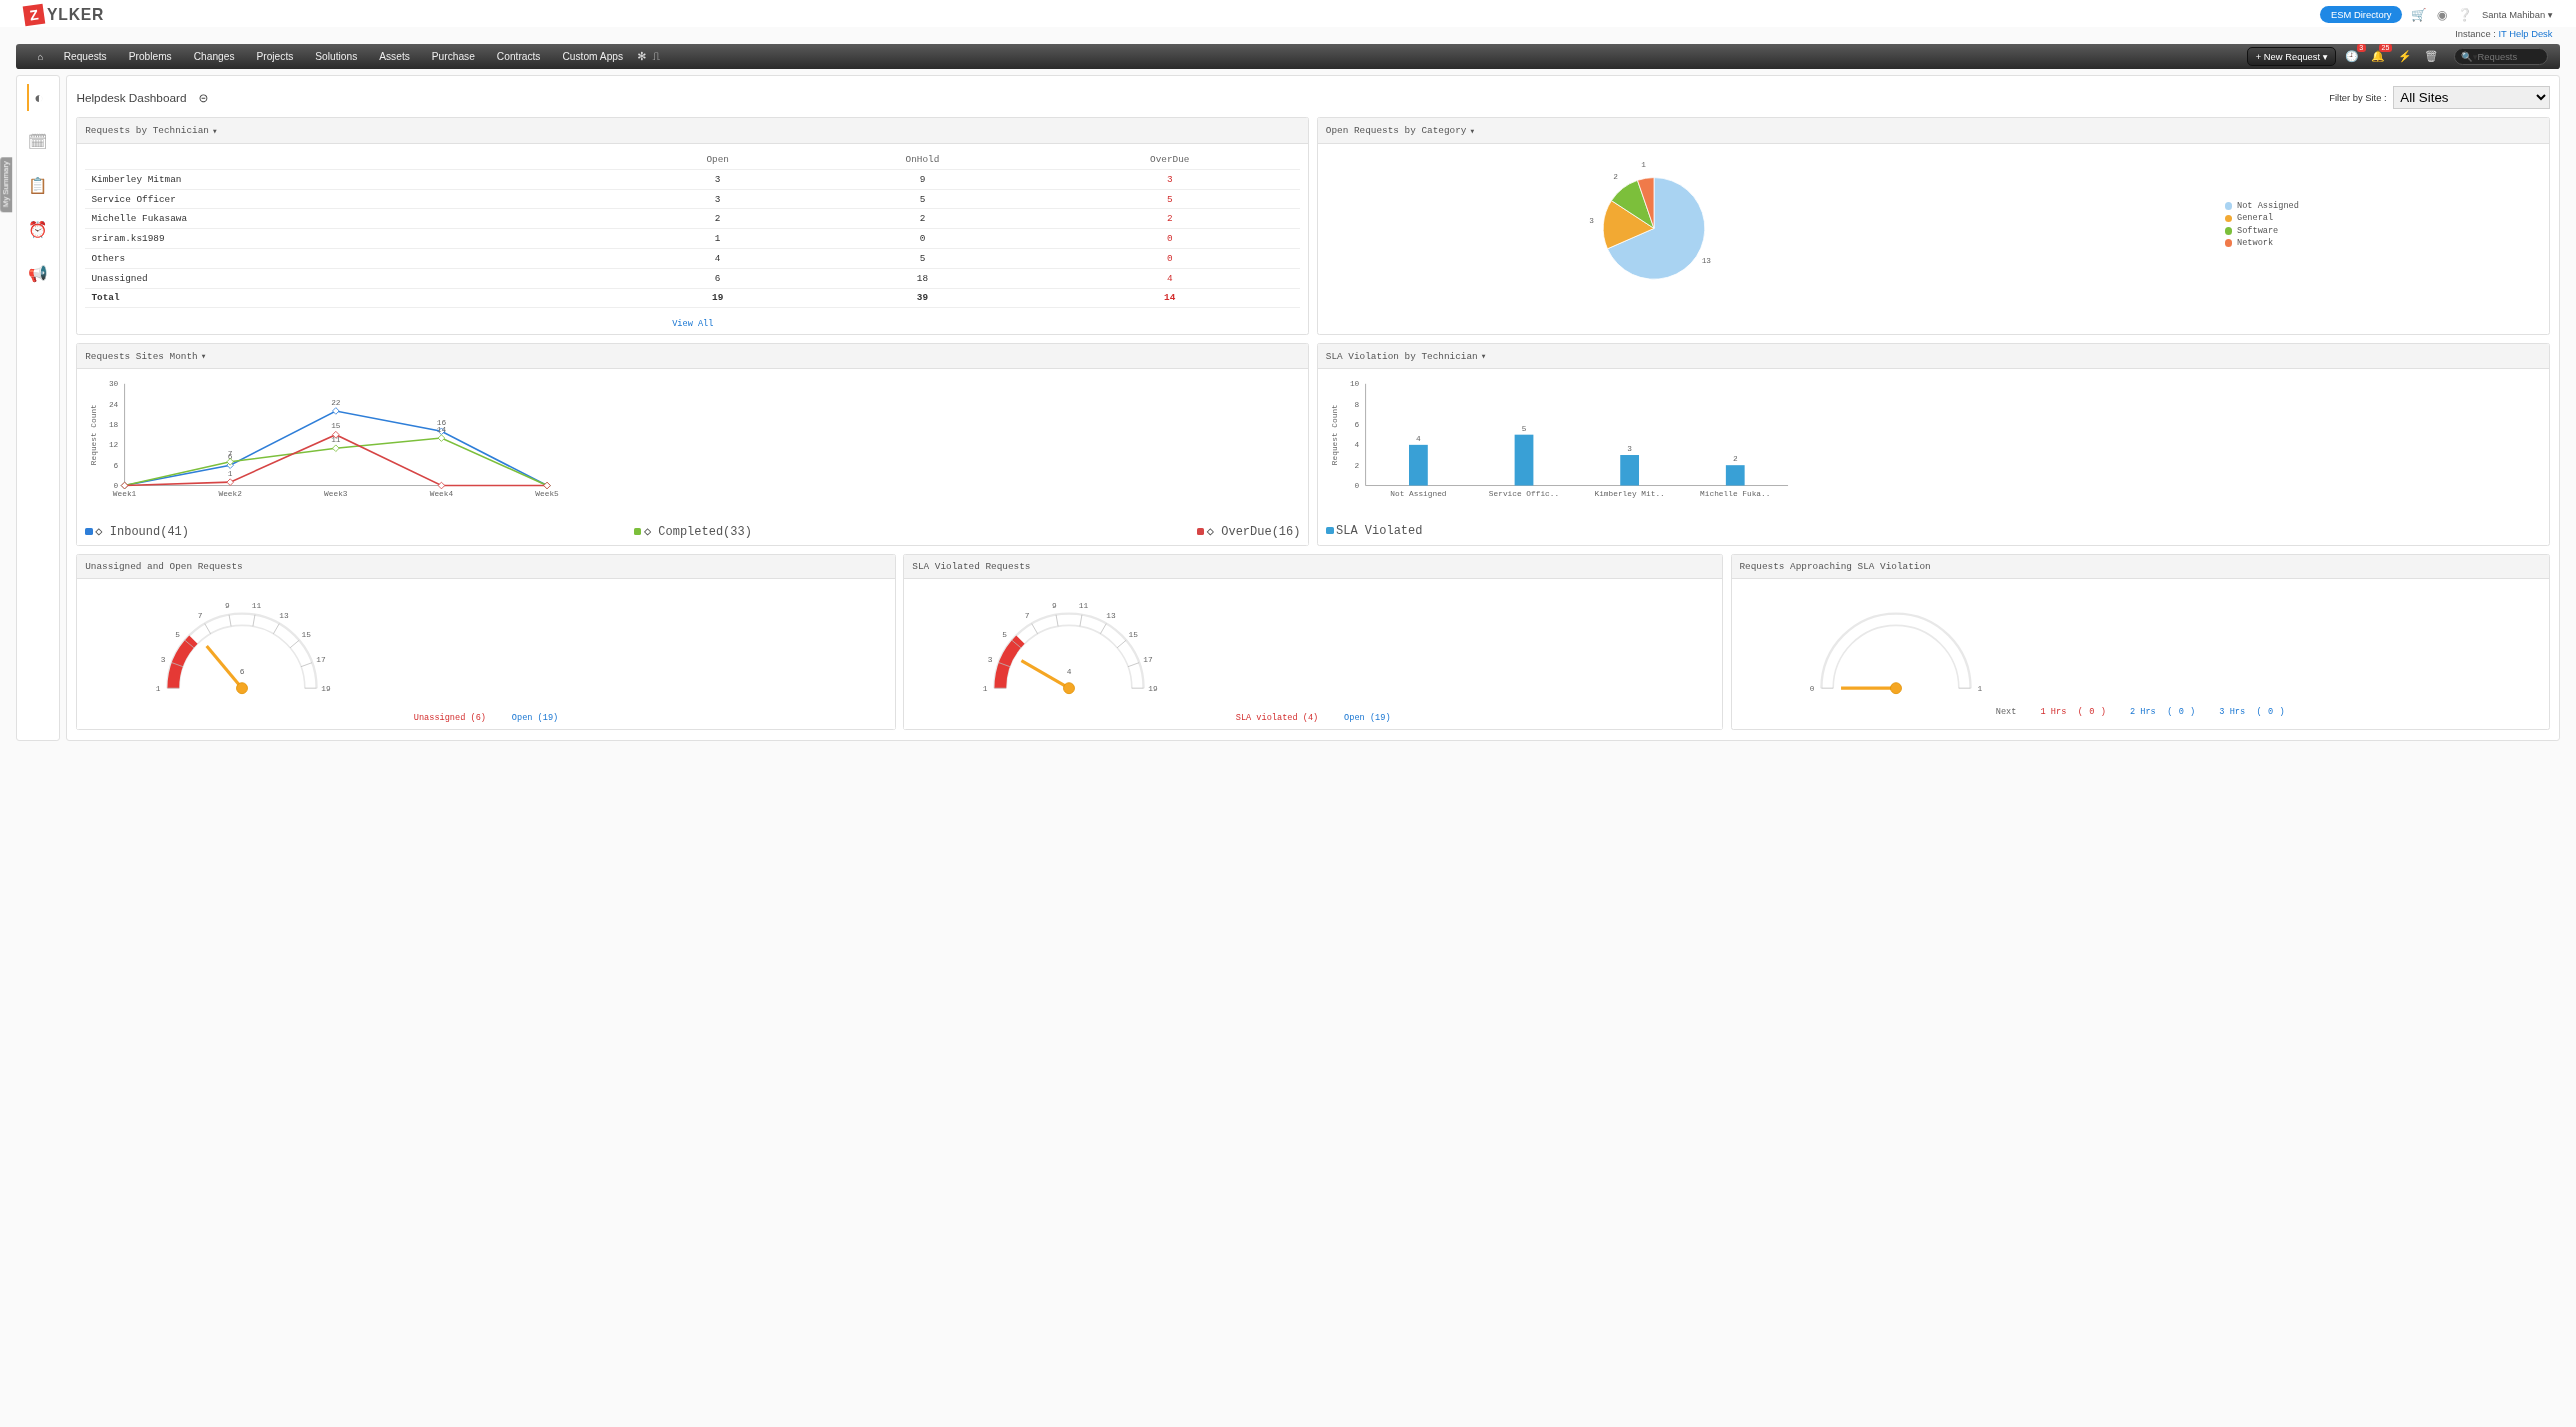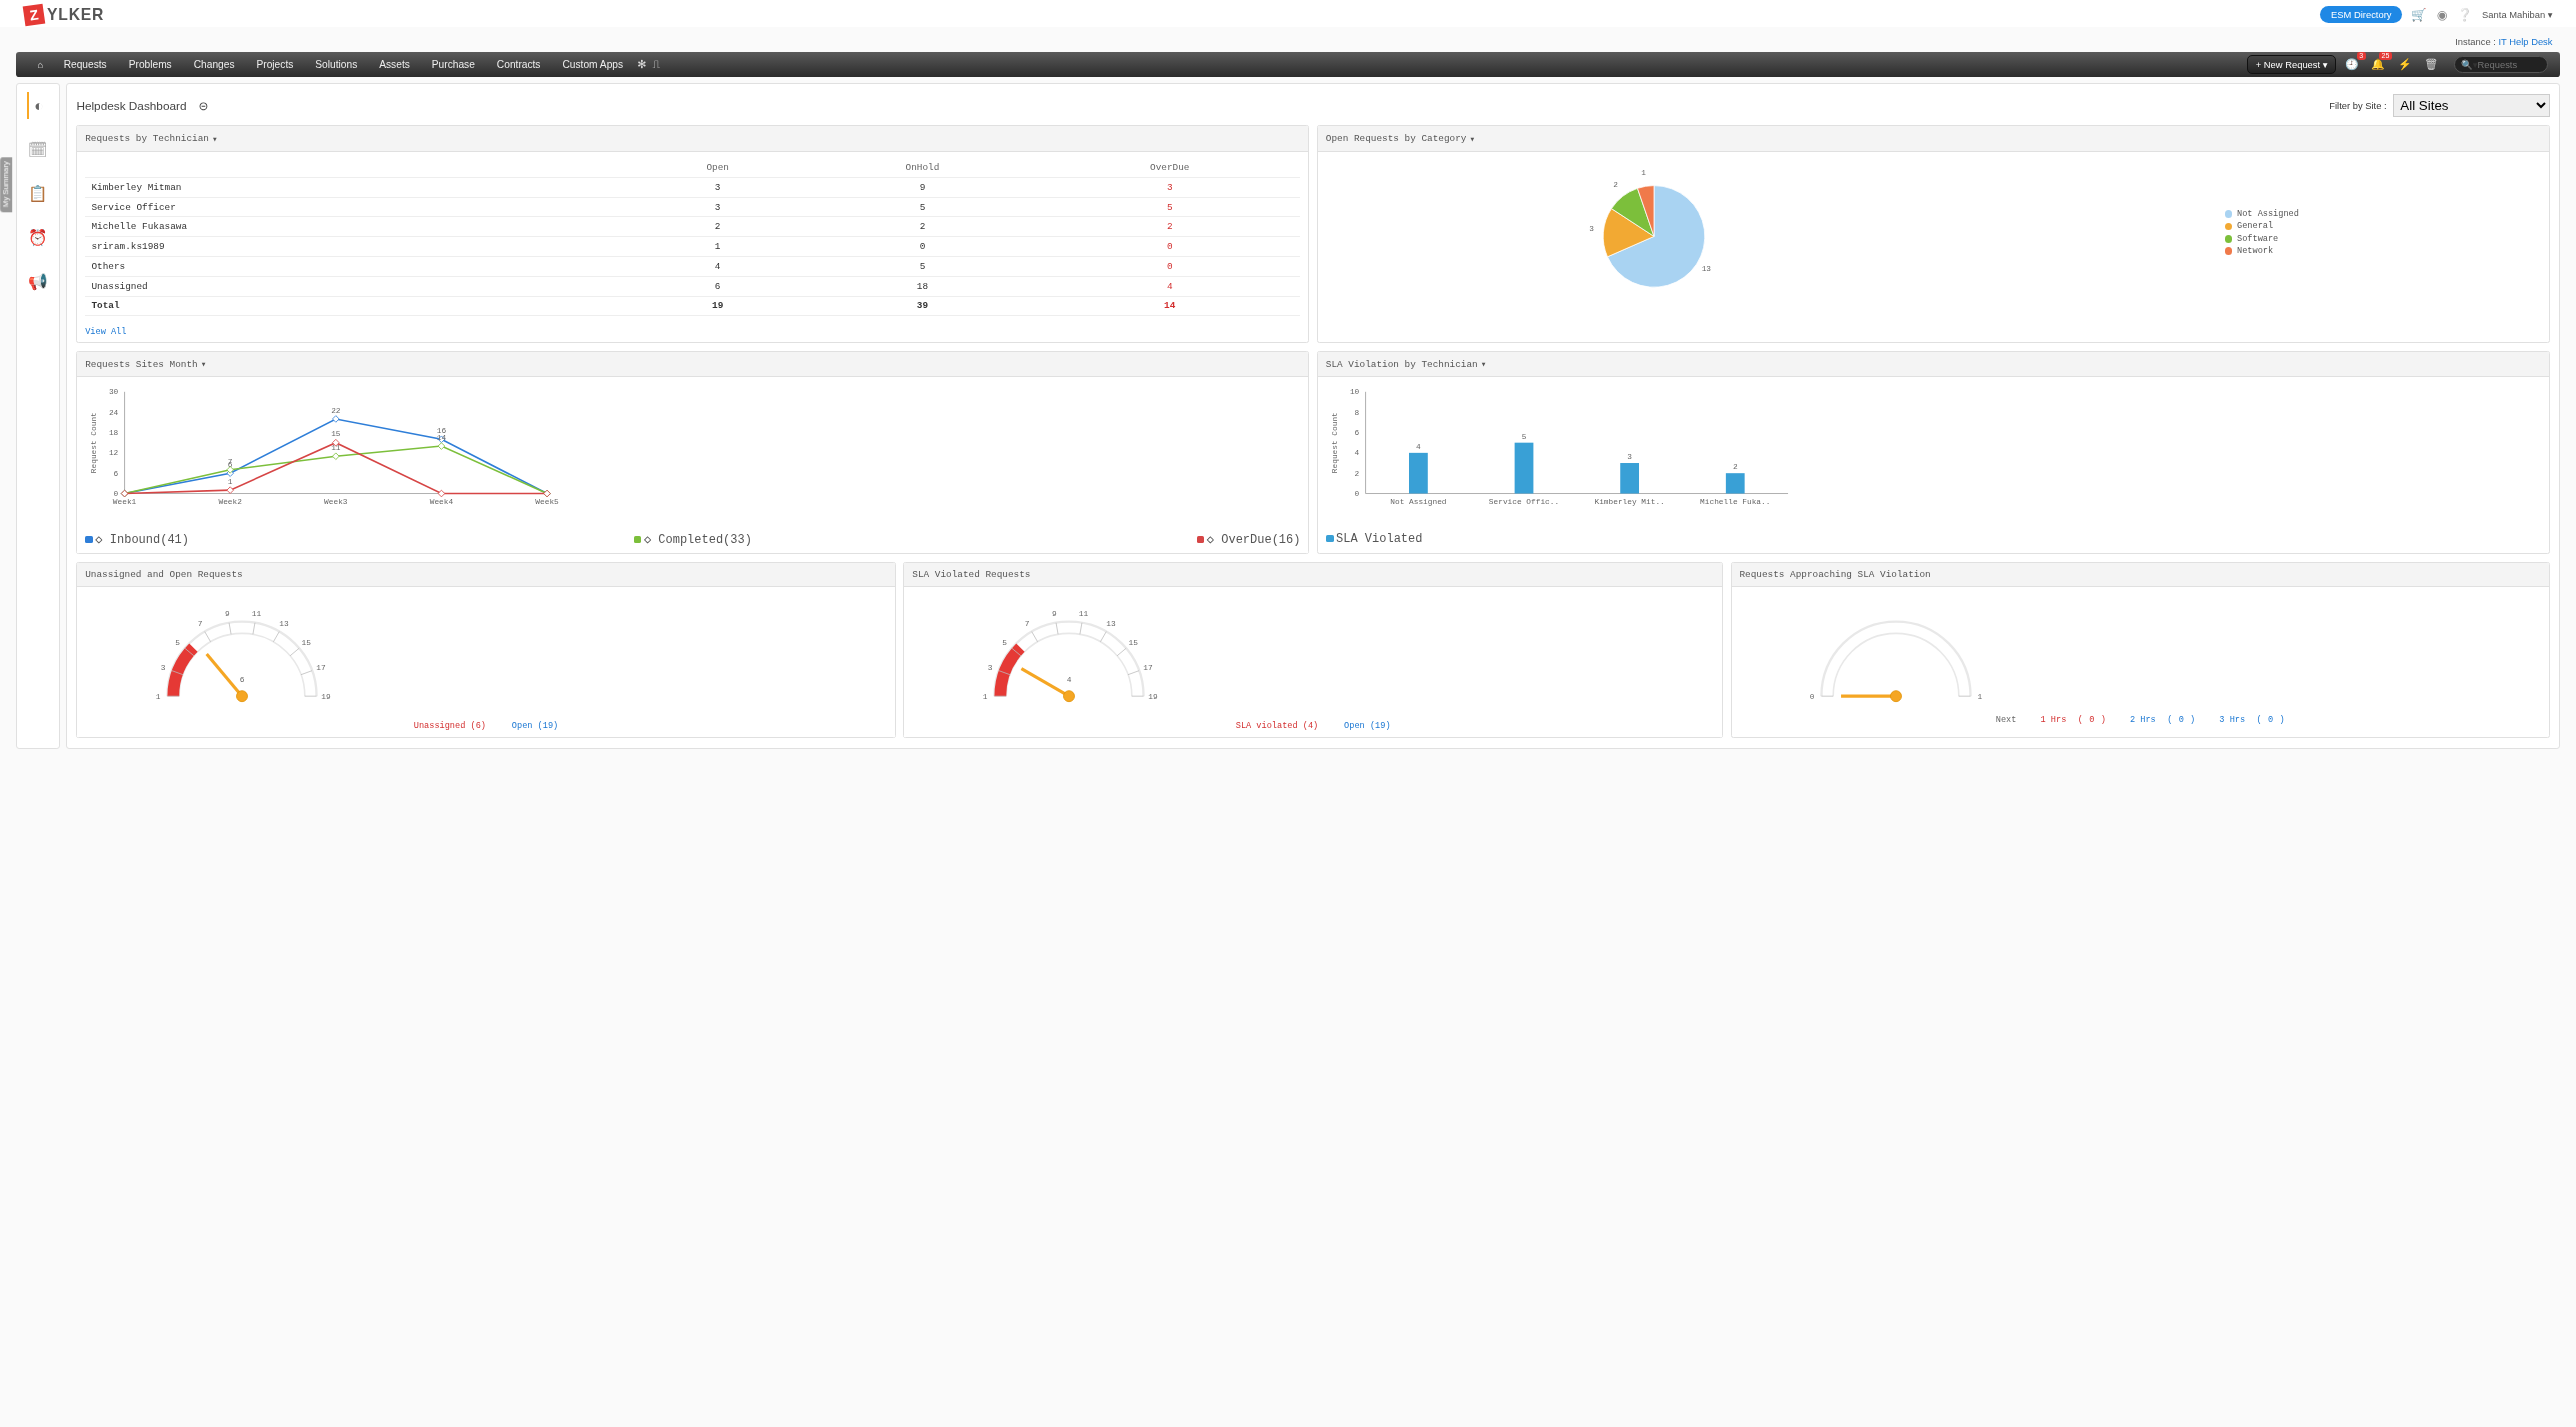--- a/index.html
+++ b/index.html
@@ -5,21 +5,21 @@
 * { box-sizing: border-box; margin: 0; padding: 0; }
 body { font-family: Arial, sans-serif; font-size: 9.4px; color: #333; background: #fafafa; }
 .topbar { display: flex; align-items: center; justify-content: space-between; padding: 4.7px 23.5px 1.6px; background: #fff; }
 .logo { display: flex; align-items: center; gap: 3.1px; }
 .logo-sq { width: 20.4px; height: 20.4px; background: #e53935; color: #fff; font-weight: bold; font-size: 14px; display:flex;align-items:center;justify-content:center; transform: rotate(-8deg); }
 .logo-txt { font-weight: bold; font-size: 15.7px; color: #555; letter-spacing: 0.8px; }
 .tb-right { display: flex; align-items: center; gap: 9.4px; }
 .btn-pill { background: #1e88e5; color:#fff; border-radius: 11px; padding: 3.1px 11px; font-size: 9.4px; cursor:pointer; }
 .icon-gray { color:#888; cursor:pointer; font-size: 12.5px; }
 .username { color:#555; cursor:pointer; }
-.instance-line { text-align:right; padding: 1.6px 23.5px 4.7px; font-size: 9.4px; color:#555;margin-top:8px; }
+.instance-line { text-align:right; padding: 1.6px 23.5px 4.7px; font-size: 9.4px; color:#555; }
 .instance-line .link { color:#1976d2; cursor:pointer; }
 .navbar { display:flex; align-items:center; background: linear-gradient(#5a5a5a,#2b2b2b); height: 25px; padding: 0 12.5px; border-radius: 3.1px; margin: 0 15.7px; }
 .nav-home { color:#eee; padding: 0 9.4px; cursor:pointer; }
 .nav-item { color:#eee; padding: 0 11px; cursor:pointer; font-size: 10.2px; }
 .nav-right { margin-left:auto; display:flex; align-items:center; gap: 6.3px; }
 .btn-new { background: linear-gradient(#444,#222); color:#fff; border: 0.8px solid #111; border-radius: 5px; padding: 3.1px 7.8px; cursor:pointer; font-size: 9.4px; }
 .nav-icon { color:#ddd; cursor:pointer; position:relative; padding: 0 3.1px; font-size:11px; }
 .badge { position:absolute; top:-6.3px; right:-3.1px; background:#e53935;color:#fff;font-size:7px;border-radius:2.4px;padding:0.8px 2.4px; }
 .search-wrap { display:flex;align-items:center; background:#222; border:0.8px solid #555; border-radius: 9.4px; padding: 1.6px 6.3px; margin-left: 6.3px; }
 .search-wrap input { background:transparent;border:none;color:#ddd;outline:none;font-size:9.4px;width:63px; }
@@ -38,21 +38,21 @@
 .row3 { grid-template-columns: 1fr 1fr 1fr; }
 .widget { border:0.8px solid #e0e0e0; border-radius:2.4px;font-family:Liberation Mono, monospace; }
 .widget-header { background:#f4f4f4; padding:6.3px 7.8px; font-size:9.4px; color:#555; display:flex;align-items:center;gap:3.1px;cursor:pointer;border-bottom:0.8px solid #e0e0e0; }
 .wbody { padding: 6.3px 7.8px; background:#fff; }
 table.tbl { width:100%; border-collapse: collapse; }
 table.tbl th, table.tbl td { text-align:left; padding:3.9px 6.3px; border-bottom:0.8px solid #eee; font-size:9.4px; }
 table.tbl th { color:#666;font-weight:normal; }
 table.tbl td.num { text-align:center; }
 .red { color:#d32f2f; }
 .bold { font-weight:bold; }
-.view-all { text-align:left; padding:4.7px 7.8px; font-size:8.6px; color:#1976d2; cursor:pointer; }
+.view-all { text-align:center; padding:4.7px 7.8px; font-size:8.6px; color:#1976d2; cursor:pointer; }
 .legend { display:flex; justify-content:space-between; gap:12.5px; font-size:12px; color:#555; margin-top:12px; }
 .legend span.sw { display:inline-block;width:7.8px;height:7.8px;border-radius:1.6px;margin-right:2.4px;vertical-align:middle; }
 .pie-legend { font-size:8.6px; color:#555; }
 .pie-legend div { margin:2.4px 0; display:flex;align-items:center;gap:4.7px; }
 .sw2 { width:7.8px;height:7.8px;border-radius:50%;display:inline-block; }
 .gauge-lbl { text-align:center; font-size:8.6px; margin-top:6.3px; }
 .gauge-lbl .u { color:#d32f2f; }
 .gauge-lbl .o { color:#1976d2; }
 .appr-lbl { text-align:center; font-size:8.6px; color:#666; }
 .appr-lbl span { margin: 0 6.3px; }

